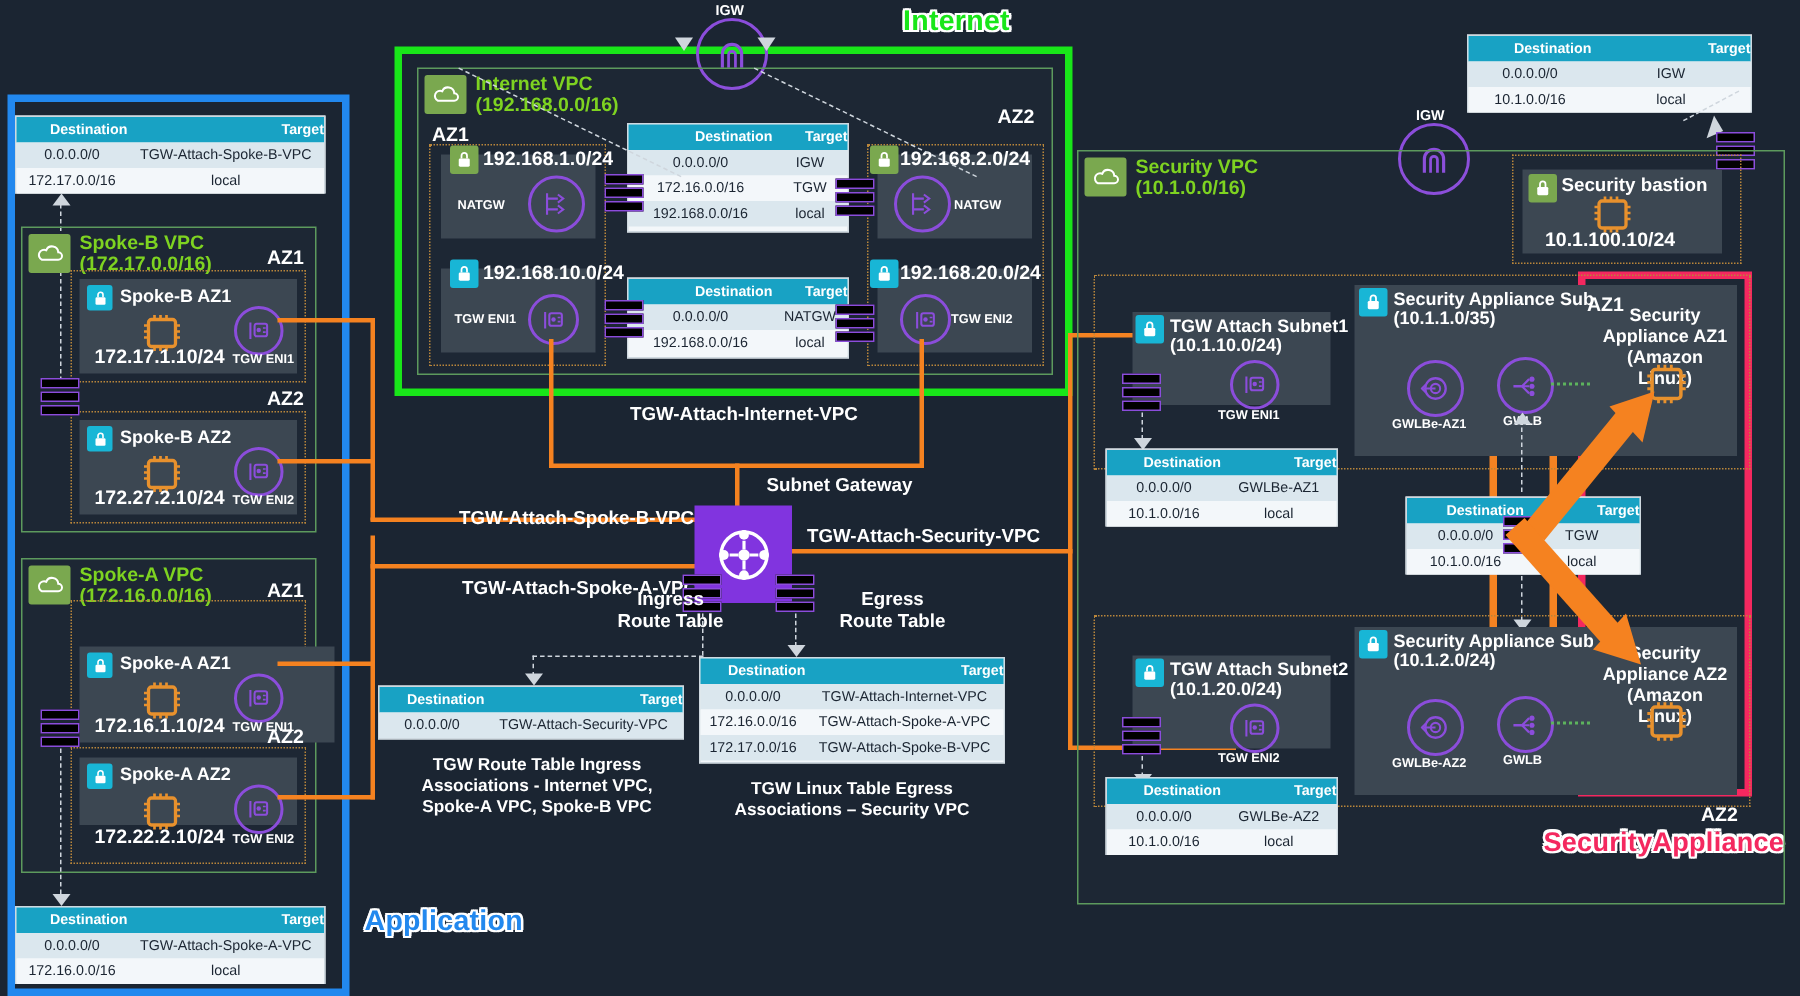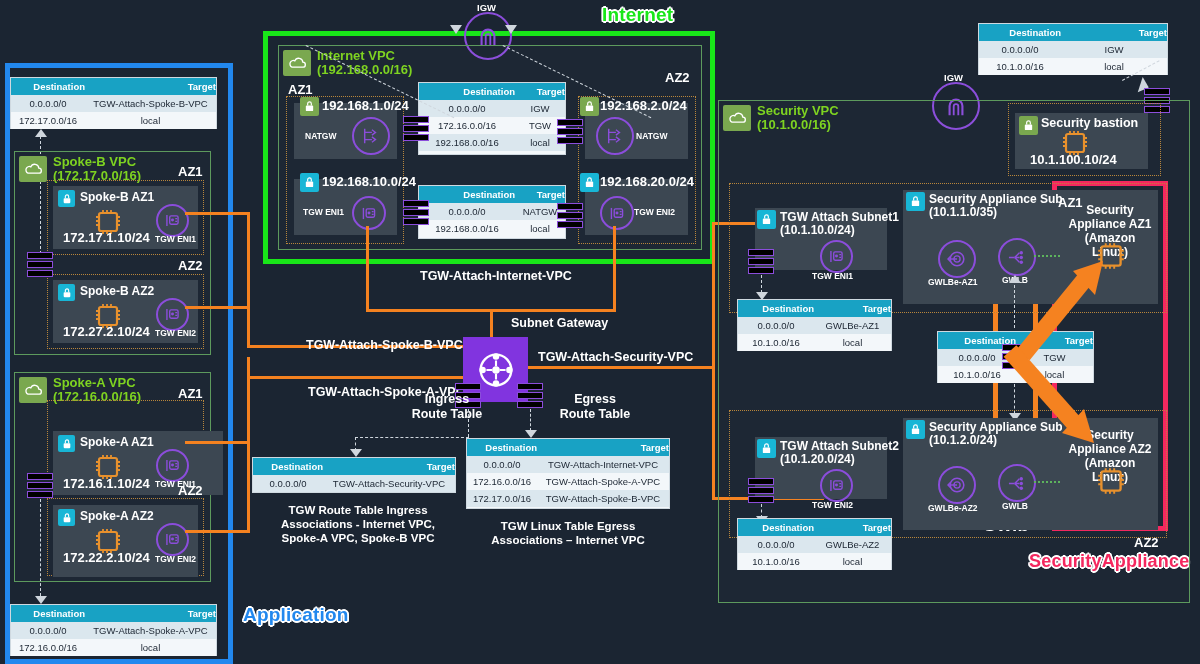--- a/index.html
+++ b/index.html
@@ -234,21 +234,21 @@
           <path d="M2 1v12" stroke="#8b4ddb" stroke-width="1.5"></path>
           <circle cx="8" cy="6.5" r="1.6" fill="#8b4ddb"></circle>
           <path d="M11 5h2M11 8h2" stroke="#8b4ddb" stroke-width="1.2"></path>
         </svg>
     </div>
     <div class="ico-cap" style="left:102px;top:48px;">TGW ENI1</div>
   </div>
 
   <div class="az-tag" style="left:178px;top:483px;">AZ2</div>
   <div class="az" style="left:47px;top:498px;width:157px;height:78px;"></div>
-  <div class="subnet" style="left:53px;top:505px;width:145px;height:72px;">
+  <div class="subnet" style="left:53px;top:505px;width:145px;height:45px;">
     <div class="sn-ico" style="left:5px;top:4px;">
       <svg viewBox="0 0 12 14">
           <rect x="2" y="6" width="8" height="6" rx="1" fill="#fff"></rect>
           <path d="M4 6V4a2 2 0 0 1 4 0v2" fill="none" stroke="#fff" stroke-width="1.3"></path>
         </svg>
     </div>
     <div class="sn-title" style="left:27px;top:5px;">Spoke-A AZ2</div>
     <div class="chip" style="left:40px;top:21px;">
       <svg width="30" height="30" viewBox="0 0 30 30">
           <rect x="6" y="6" width="18" height="18" rx="2" fill="none" stroke="#e8912d" stroke-width="2.2"></rect>
@@ -528,21 +528,21 @@
       <div style="width:70px">172.16.0.0/16</div>
       <div style="width:132px">TGW-Attach-Spoke-A-VPC</div>
     </div>
     <div class="rw">
       <div style="width:70px">172.17.0.0/16</div>
       <div style="width:132px">TGW-Attach-Spoke-B-VPC</div>
     </div>
   </div>
   <div class="rt-cap" style="left:466px;top:519px;width:204px;">
     <span>TGW Linux Table Egress</span><br>
-    <span>Associations – Internet VPC</span>
+    <span>Associations – Security VPC</span>
   </div>
 
   <div class="ln" style="left:528px;top:366px;width:187px;height:3px;"></div>
   <div class="ln" style="left:712px;top:222px;width:3px;height:278px;"></div>
   <div class="ln" style="left:712px;top:222px;width:112px;height:3px;"></div>
   <div class="ln" style="left:712px;top:497px;width:112px;height:3px;"></div>
 
   <div class="circ" style="left:932px;top:82px;width:44px;height:44px;">
     <svg width="22" height="22" viewBox="0 0 24 24">
         <path d="M5 22V12a7 7 0 0 1 14 0v10" fill="none" stroke="#8b4ddb" stroke-width="2.3"></path>

